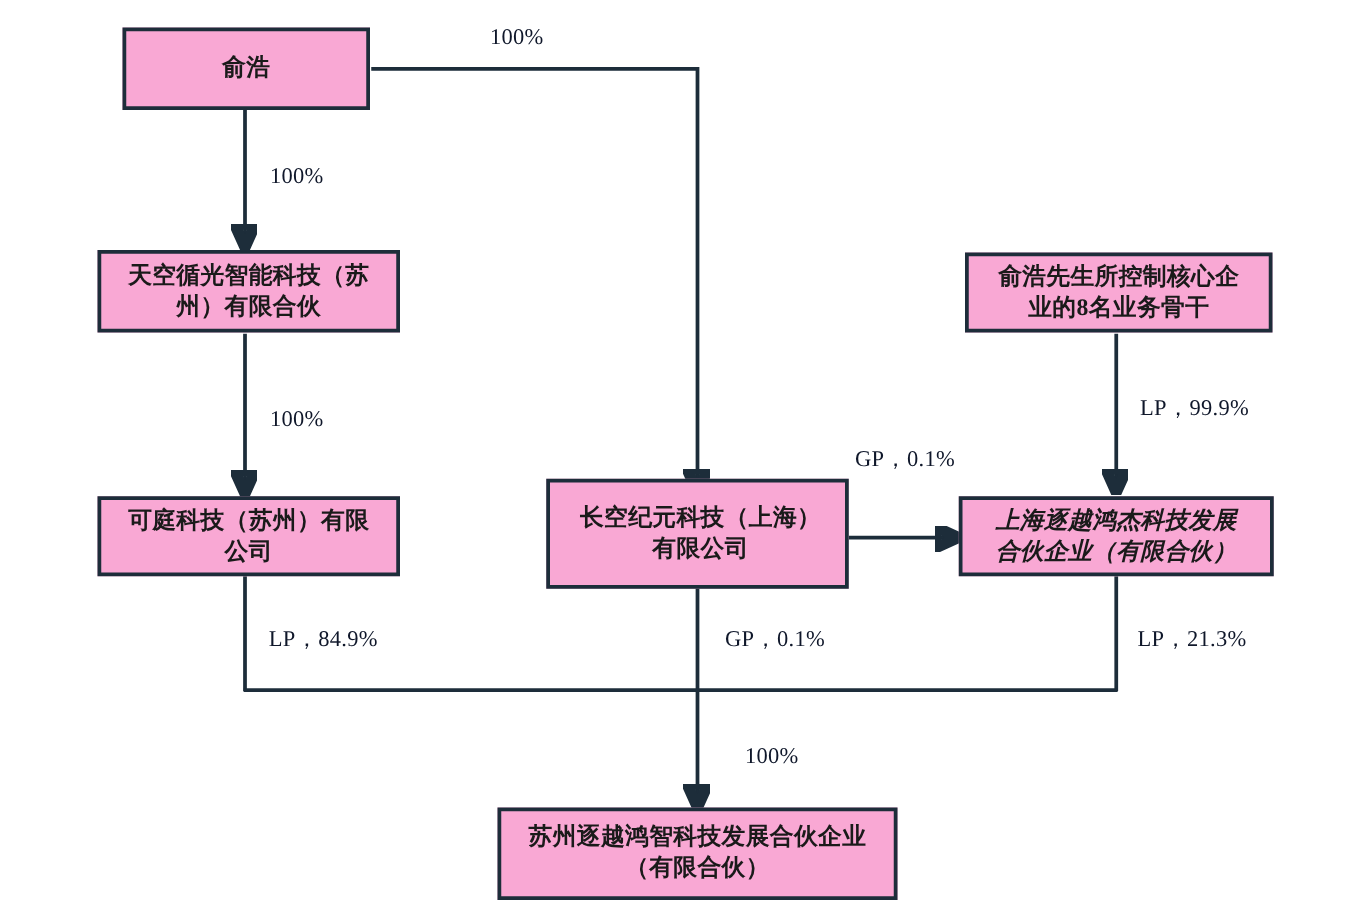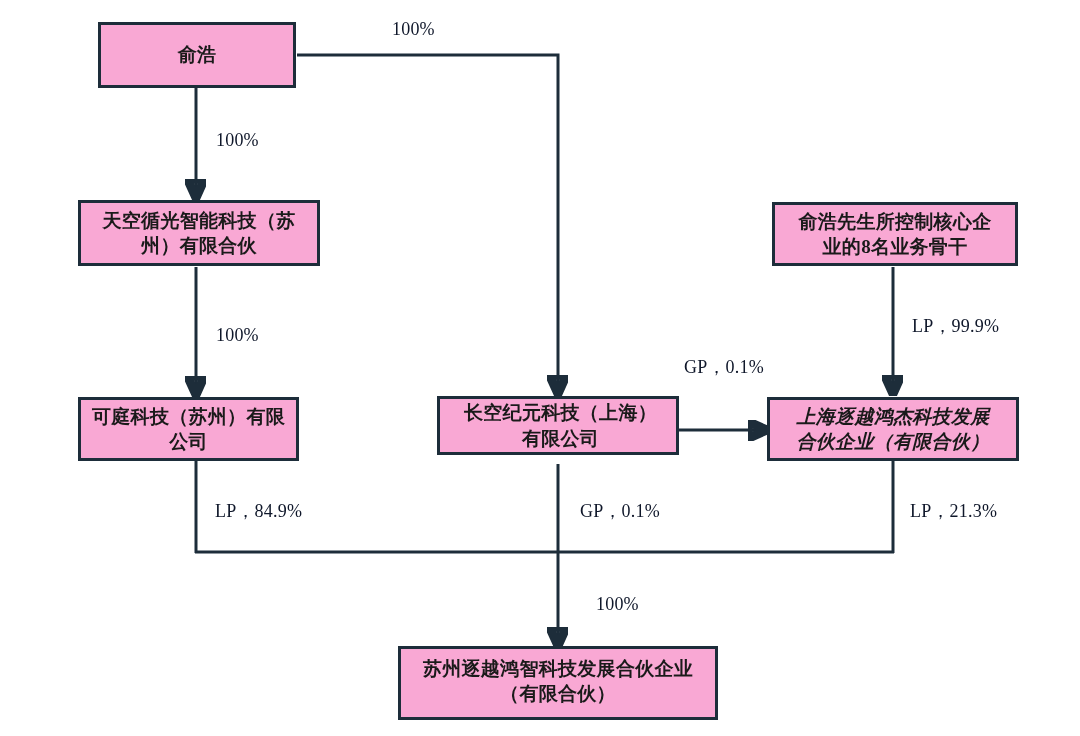--- a/index.html
+++ b/index.html
@@ -95,26 +95,26 @@
 
   <div class="node" style="left:98px; top:22px; width:198px; height:66px;">
     <span class="txt">俞浩</span>
   </div>
 
   <div class="node" style="left:78px; top:200px; width:242px; height:66px;">
     <span class="txt">天空循光智能科技（苏
 州）有限合伙</span>
   </div>
 
-  <div class="node" style="left:78px; top:397px; width:221px; height:64px;">
+  <div class="node" style="left:78px; top:397px; width:242px; height:64px;">
     <span class="txt">可庭科技（苏州）有限
 公司</span>
   </div>
 
-  <div class="node" style="left:437px; top:396px; width:242px; height:59px;padding-left:11px;">
+  <div class="node" style="left:437px; top:383px; width:242px; height:88px;padding-left:11px;">
     <span class="txt">长空纪元科技（上海）
 有限公司</span>
   </div>
 
   <div class="node" style="left:772px; top:202px; width:246px; height:64px;">
     <span class="txt">俞浩先生所控制核心企
 业的8名业务骨干</span>
   </div>
 
   <div class="node" style="left:767px; top:397px; width:252px; height:64px;font-style:italic;">

